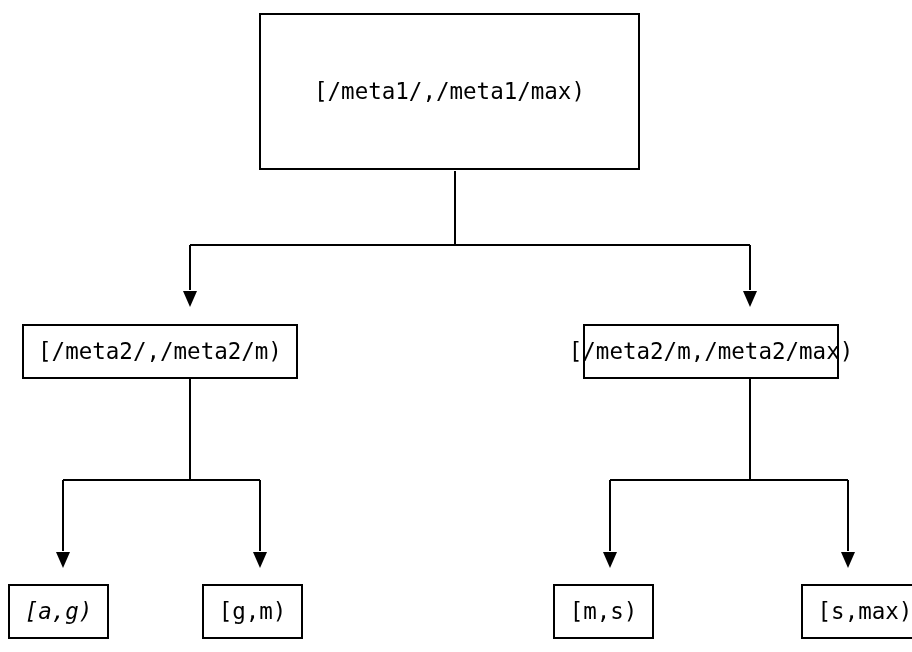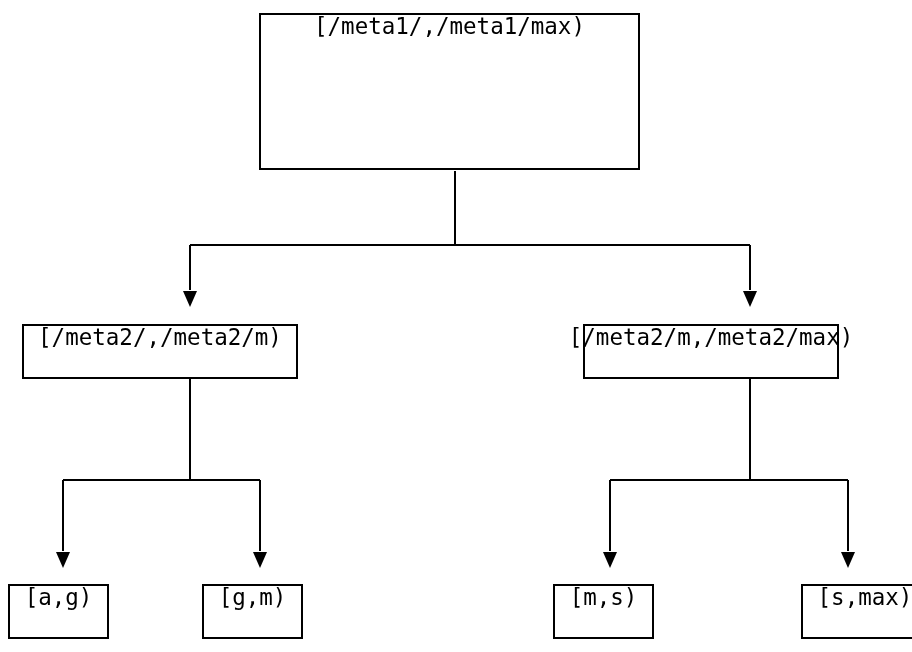--- a/index.html
+++ b/index.html
@@ -33,30 +33,30 @@
     fill: var(--line, #000000);
     stroke: none;
   }
   .node {
     position: absolute;
     box-sizing: border-box;
     border: 2px solid var(--line, #000000);
     background: var(--box_fill, #ffffff);
     color: var(--text, #000000);
     display: flex;
-    align-items: flex-start;
+    align-items: center;
     justify-content: center;
     font-size: 22.5px;
     line-height: 1;
     white-space: nowrap;
   }
   .node-root      { left: 259px; top: 13px;  width: 381px; height: 157px; }
   .node-left      { left: 22px;  top: 324px; width: 276px; height: 55px;  }
   .node-right     { left: 583px; top: 324px; width: 256px; height: 55px;  }
-  .node-leaf-ag   { left: 8px;   top: 584px; width: 101px; height: 55px;  }
+  .node-leaf-ag   { left: 8px;   top: 584px; width: 101px; height: 55px; font-style: italic;  }
   .node-leaf-gm   { left: 202px; top: 584px; width: 101px; height: 55px;  }
   .node-leaf-ms   { left: 553px; top: 584px; width: 101px; height: 55px;  }
   .node-leaf-smax { left: 777px; top: 584px; width: 128px; height: 55px; margin-left: 24px;  }
 </style>
 </head>
 <body>
 
 <div class="canvas">
 
   <svg class="edges" viewBox="0 0 912 652" aria-hidden="true">

